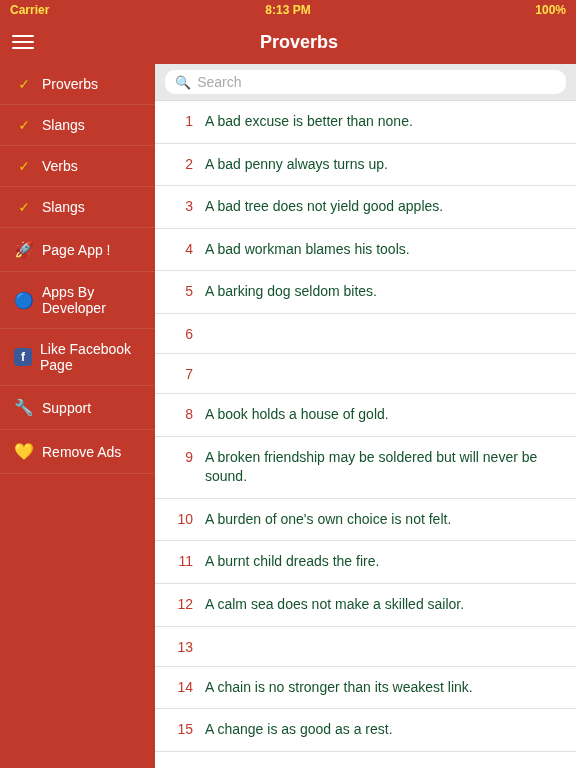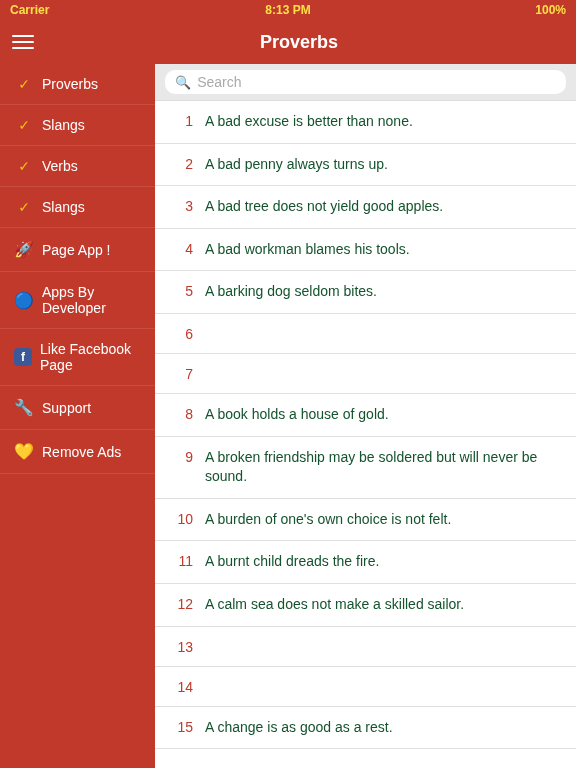--- a/index.html
+++ b/index.html
@@ -266,20 +266,21 @@
     </div>
         <div class="proverb-item">
       <span class="proverb-num">12</span>
       <span class="proverb-text">A calm sea does not make a skilled sailor.</span>
     </div>
         <div class="proverb-item">
       <span class="proverb-num">13</span>
     </div>
         <div class="proverb-item">
       <span class="proverb-num">14</span>
+      <span class="proverb-text">A chain is no stronger than its weakest link.</span>
     </div>
         <div class="proverb-item">
       <span class="proverb-num">15</span>
       <span class="proverb-text">A change is as good as a rest.</span>
     </div>
         <div class="proverb-item">
       
       
     </div>
       </div>

